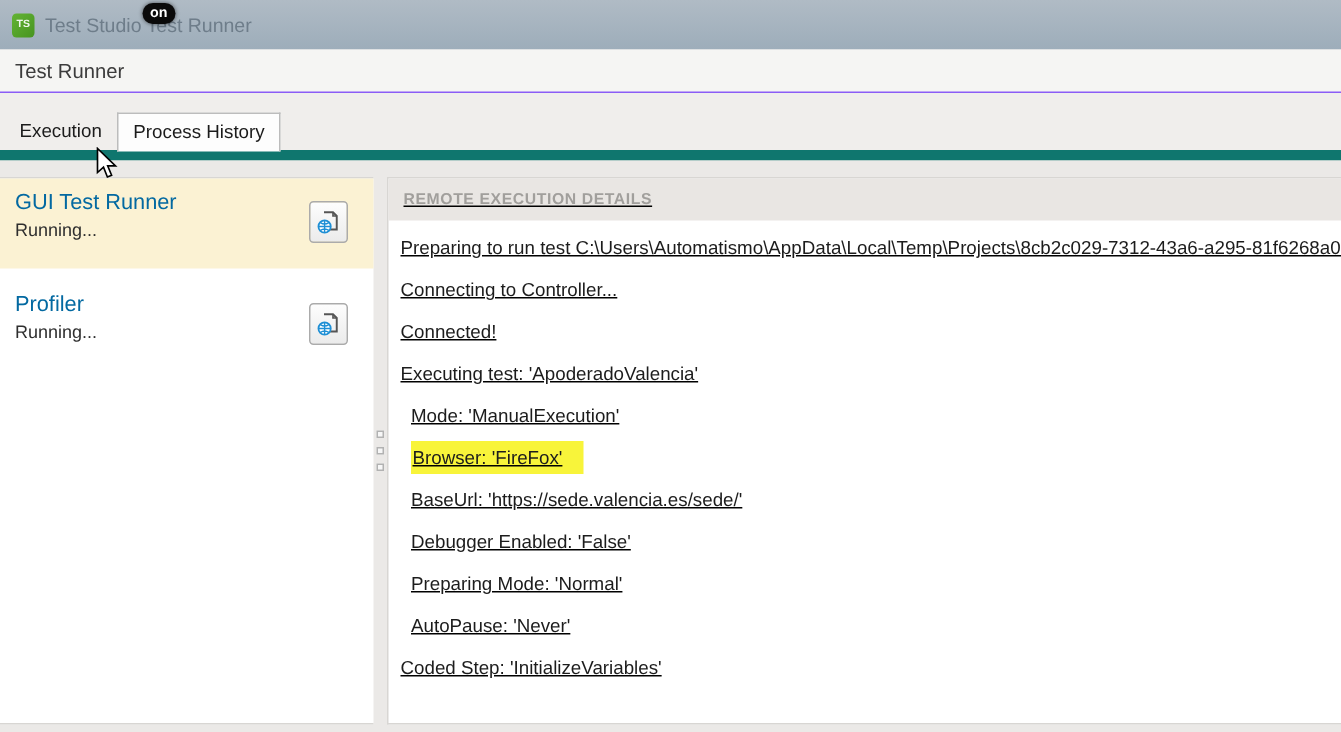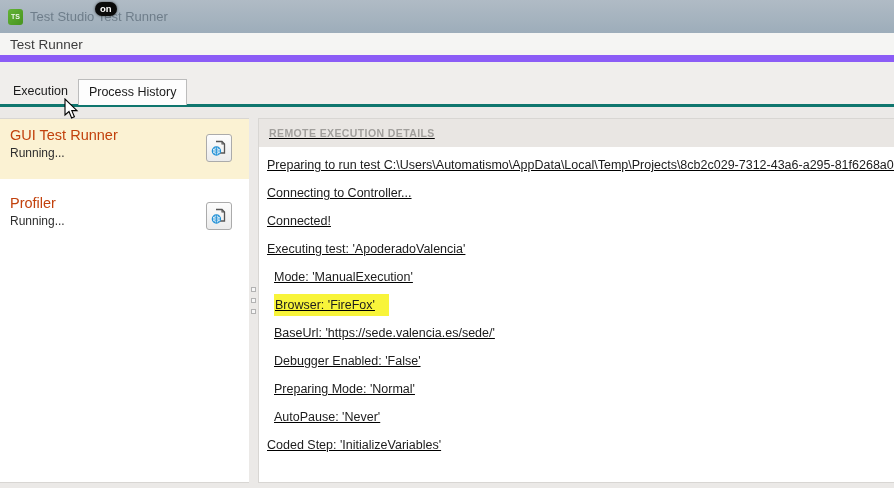--- a/index.html
+++ b/index.html
@@ -12,44 +12,44 @@
   .app-icon { width:15px; height:16px; margin-left:8px; border-radius:3px;
     background:linear-gradient(135deg,#63b335,#47941f); color:rgba(255,255,255,.9);
     font-size:7px; font-weight:bold; display:flex; align-items:center; justify-content:center; }
   .win-title { margin-left:7px; font-size:13px; color:#6e7d8a; }
   .rec-badge { position:absolute; left:63px; top:2px; background:#0a0a0a; color:#fff;
     font-size:9.5px; font-weight:bold; padding:1px 5px 2px; border-radius:8px;
     box-shadow:0 0 3px rgba(0,0,0,.6);margin-left:32px; }
 
   
   .heading-band { position:absolute; left:0; top:33px; width:894px; height:29px;
-    background:#f5f5f3; border-bottom:7px solid #8b5cf6; display:flex; align-items:center; }
+    background:#f5f5f3; border-bottom:1px solid #8b5cf6; display:flex; align-items:center; }
   .page-title { margin-left:10px; font-size:13.5px; color:#3c3c3c; }
 
   
   .tabstrip { position:absolute; left:0; top:62px; width:894px; height:45px;
-    background:#f0eeec; border-bottom:3px solid #0f766e;
+    background:#f0eeec; border-bottom:7px solid #0f766e;
     display:flex; align-items:flex-end; padding-left:3px; }
   .tab { height:24px; line-height:22px; padding:0 10px; font-size:12.5px; color:#1b1b1b; cursor:default; }
   .tab.active { height:26px; line-height:24px; background:#fdfdfd;
     border:1px solid #bcbcbc; border-bottom:none; margin-bottom:-1px; }
 
   
   .content { position:absolute; left:0; top:107px; width:894px; height:381px; background:#ebe9e7; }
 
   .panel { position:absolute; top:11px; background:#fff; border:1px solid #d8d6d3; border-right:none; }
   .panel-header { height:28px; background:#e9e6e3; display:flex; align-items:center;
     font-size:10.5px; font-weight:bold; letter-spacing:.4px; color:#a19f9c; padding-left:10px; }
 
   
   .tasks-panel { left:0; width:249px; height:365px; border-left:none; }
   .task-item { position:relative; height:60px; padding:8px 0 0 10px; }
   .task-item.highlighted { background:#fbf2d3; }
   .task-item + .task-item { margin-top:8px; }
-  .task-title { font-size:14.5px; color:#c2410c; }
+  .task-title { font-size:14.5px; color:#0369a1; }
   .task-status { font-size:12px; color:#2e2e2e; margin-top:3px; }
   .task-btn { position:absolute; right:17px; top:15px; width:26px; height:28px;
     border:1px solid #ababab; border-radius:3px;
     background:linear-gradient(#fdfdfd,#ebebeb); display:flex; align-items:center; justify-content:center; }
 
   
   .splitter { position:absolute; left:249px; top:11px; width:9px; height:365px;
     display:flex; flex-direction:column; align-items:center; justify-content:center; gap:6px; }
   .grip-dot { width:5px; height:5px; border:1px solid #b2b2b2; background:#f7f7f7; }
 

